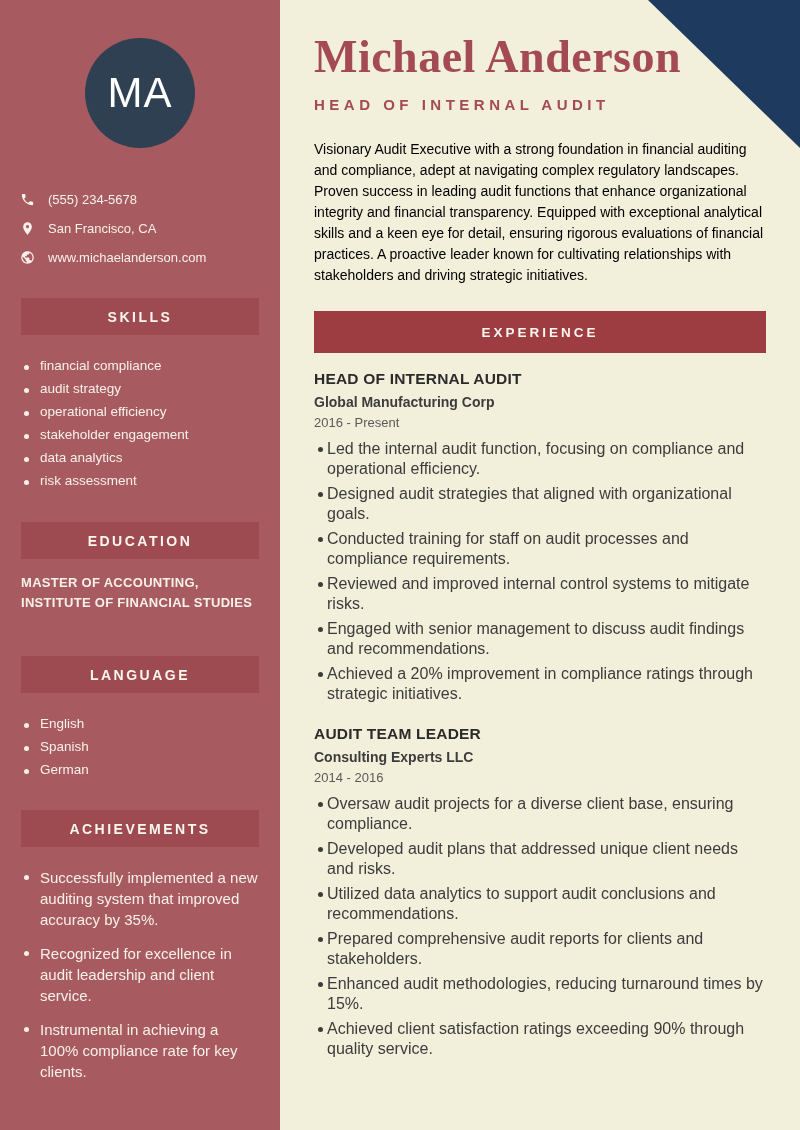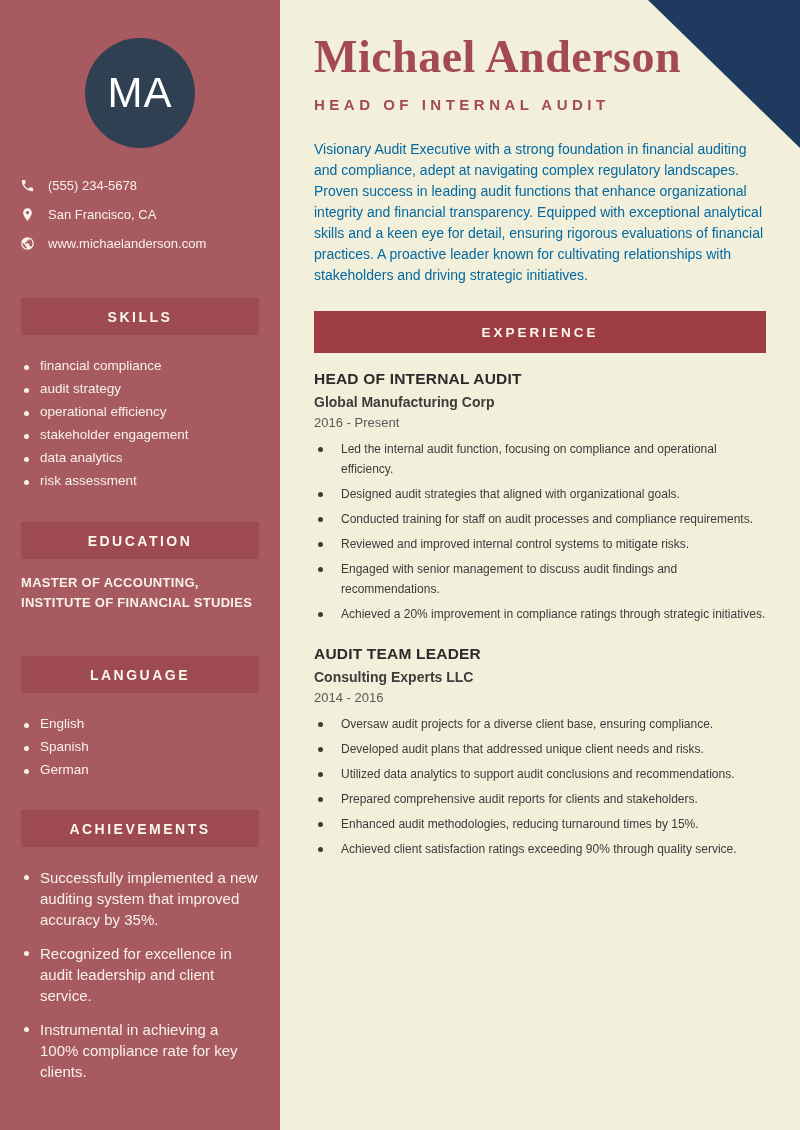--- a/index.html
+++ b/index.html
@@ -7,21 +7,21 @@
   body { font-family:"Liberation Sans", sans-serif; }
   .page { width:800px; height:1130px; display:flex; overflow:hidden; background:#f2efda; }
 
   
   .sidebar { width:280px; flex:0 0 280px; background:#a75a5f; color:#f7f1ea; padding-top:38px; }
   .avatar { width:110px; height:110px; border-radius:50%; background:#2e4052; margin:0 auto;
             display:flex; align-items:center; justify-content:center; }
   .avatar span { color:#fff; font-size:42px; font-weight:500; letter-spacing:1px; }
 
   .contact { list-style:none; margin-top:30px; padding:0 20px; }
-  .contact li { display:flex; align-items:flex-start; gap:13px; height:29px; font-size:13px; }
+  .contact li { display:flex; align-items:flex-end; gap:13px; height:29px; font-size:13px; }
   .cicon { width:15px; height:15px; flex:0 0 15px; display:flex; align-items:center; justify-content:center; }
   .cicon svg { width:15px; height:15px; fill:#f7f1ea; }
 
   .sbar { background:#9d4b51; margin:0 21px; height:37px; display:flex; align-items:center; justify-content:center; }
   .sbar span { font-size:14px; font-weight:bold; letter-spacing:2.5px; color:#fbf6ee; }
   .sbar.skills { margin-top:33px; }
   .sbar.education { margin-top:32px; }
   .sbar.language { margin-top:43px; }
   .sbar.achievements { margin-top:31px; }
 
@@ -34,32 +34,32 @@
   .alist { list-style:none; padding:0 20px 0 24px; margin-top:20px; }
   .alist li { display:flex; gap:11px; font-size:15px; line-height:21px; margin-bottom:13px; }
 
   
   .main { flex:1; position:relative; padding:30px 34px 0 34px; color:#3c3c3c; }
   .corner { position:absolute; top:0; right:0; width:0; height:0;
             border-top:148px solid #1e3a5f; border-left:152px solid transparent; }
   h1.name { font-family:"Liberation Serif", serif; font-weight:bold; font-size:46px;
             color:#a34a54; letter-spacing:.5px; position:relative; z-index:1; }
   h2.jobtitle { margin-top:13px; font-size:15px; font-weight:bold; letter-spacing:4.5px; color:#a34a54; }
-  .summary { margin-top:26px; font-size:14px; line-height:21px; color:#0369a1; max-width:452px; }
+  .summary { margin-top:26px; font-size:14px; line-height:21px; color:#000000; max-width:452px; }
 
   .expbar { margin-top:25px; height:42px; background:#9d3c41; display:flex; align-items:center; justify-content:center; }
   .expbar span { color:#fbf6ee; font-size:13.5px; font-weight:bold; letter-spacing:3px; }
 
   .job { margin-top:17px; }
   .job + .job { margin-top:21px; }
   .role { font-size:15.5px; font-weight:bold; color:#2b2b2b; letter-spacing:.2px; }
   .company { margin-top:6px; font-size:14px; color:#3c3c3c;font-weight:bold; }
   .dates { margin-top:5px; font-size:13px; color:#5a5a5a; }
   .jlist { list-style:none; margin-top:9px; }
-  .jlist li { display:flex; gap:18px; font-size:12px; line-height:20px; margin-bottom:5px; color:#3c3c3c; padding-left:4px; }
+  .jlist li { display:flex; gap:4px; font-size:16px; line-height:20px; margin-bottom:5px; color:#3c3c3c; padding-left:4px; }
   .jdot { width:5px; height:5px; border-radius:50%; background:#3c3c3c; flex:0 0 5px; margin-top:8px; }
 </style>
 </head>
 <body>
 
 <div class="page">
 
   <aside class="sidebar">
     <div class="avatar">
       <span>MA</span>

